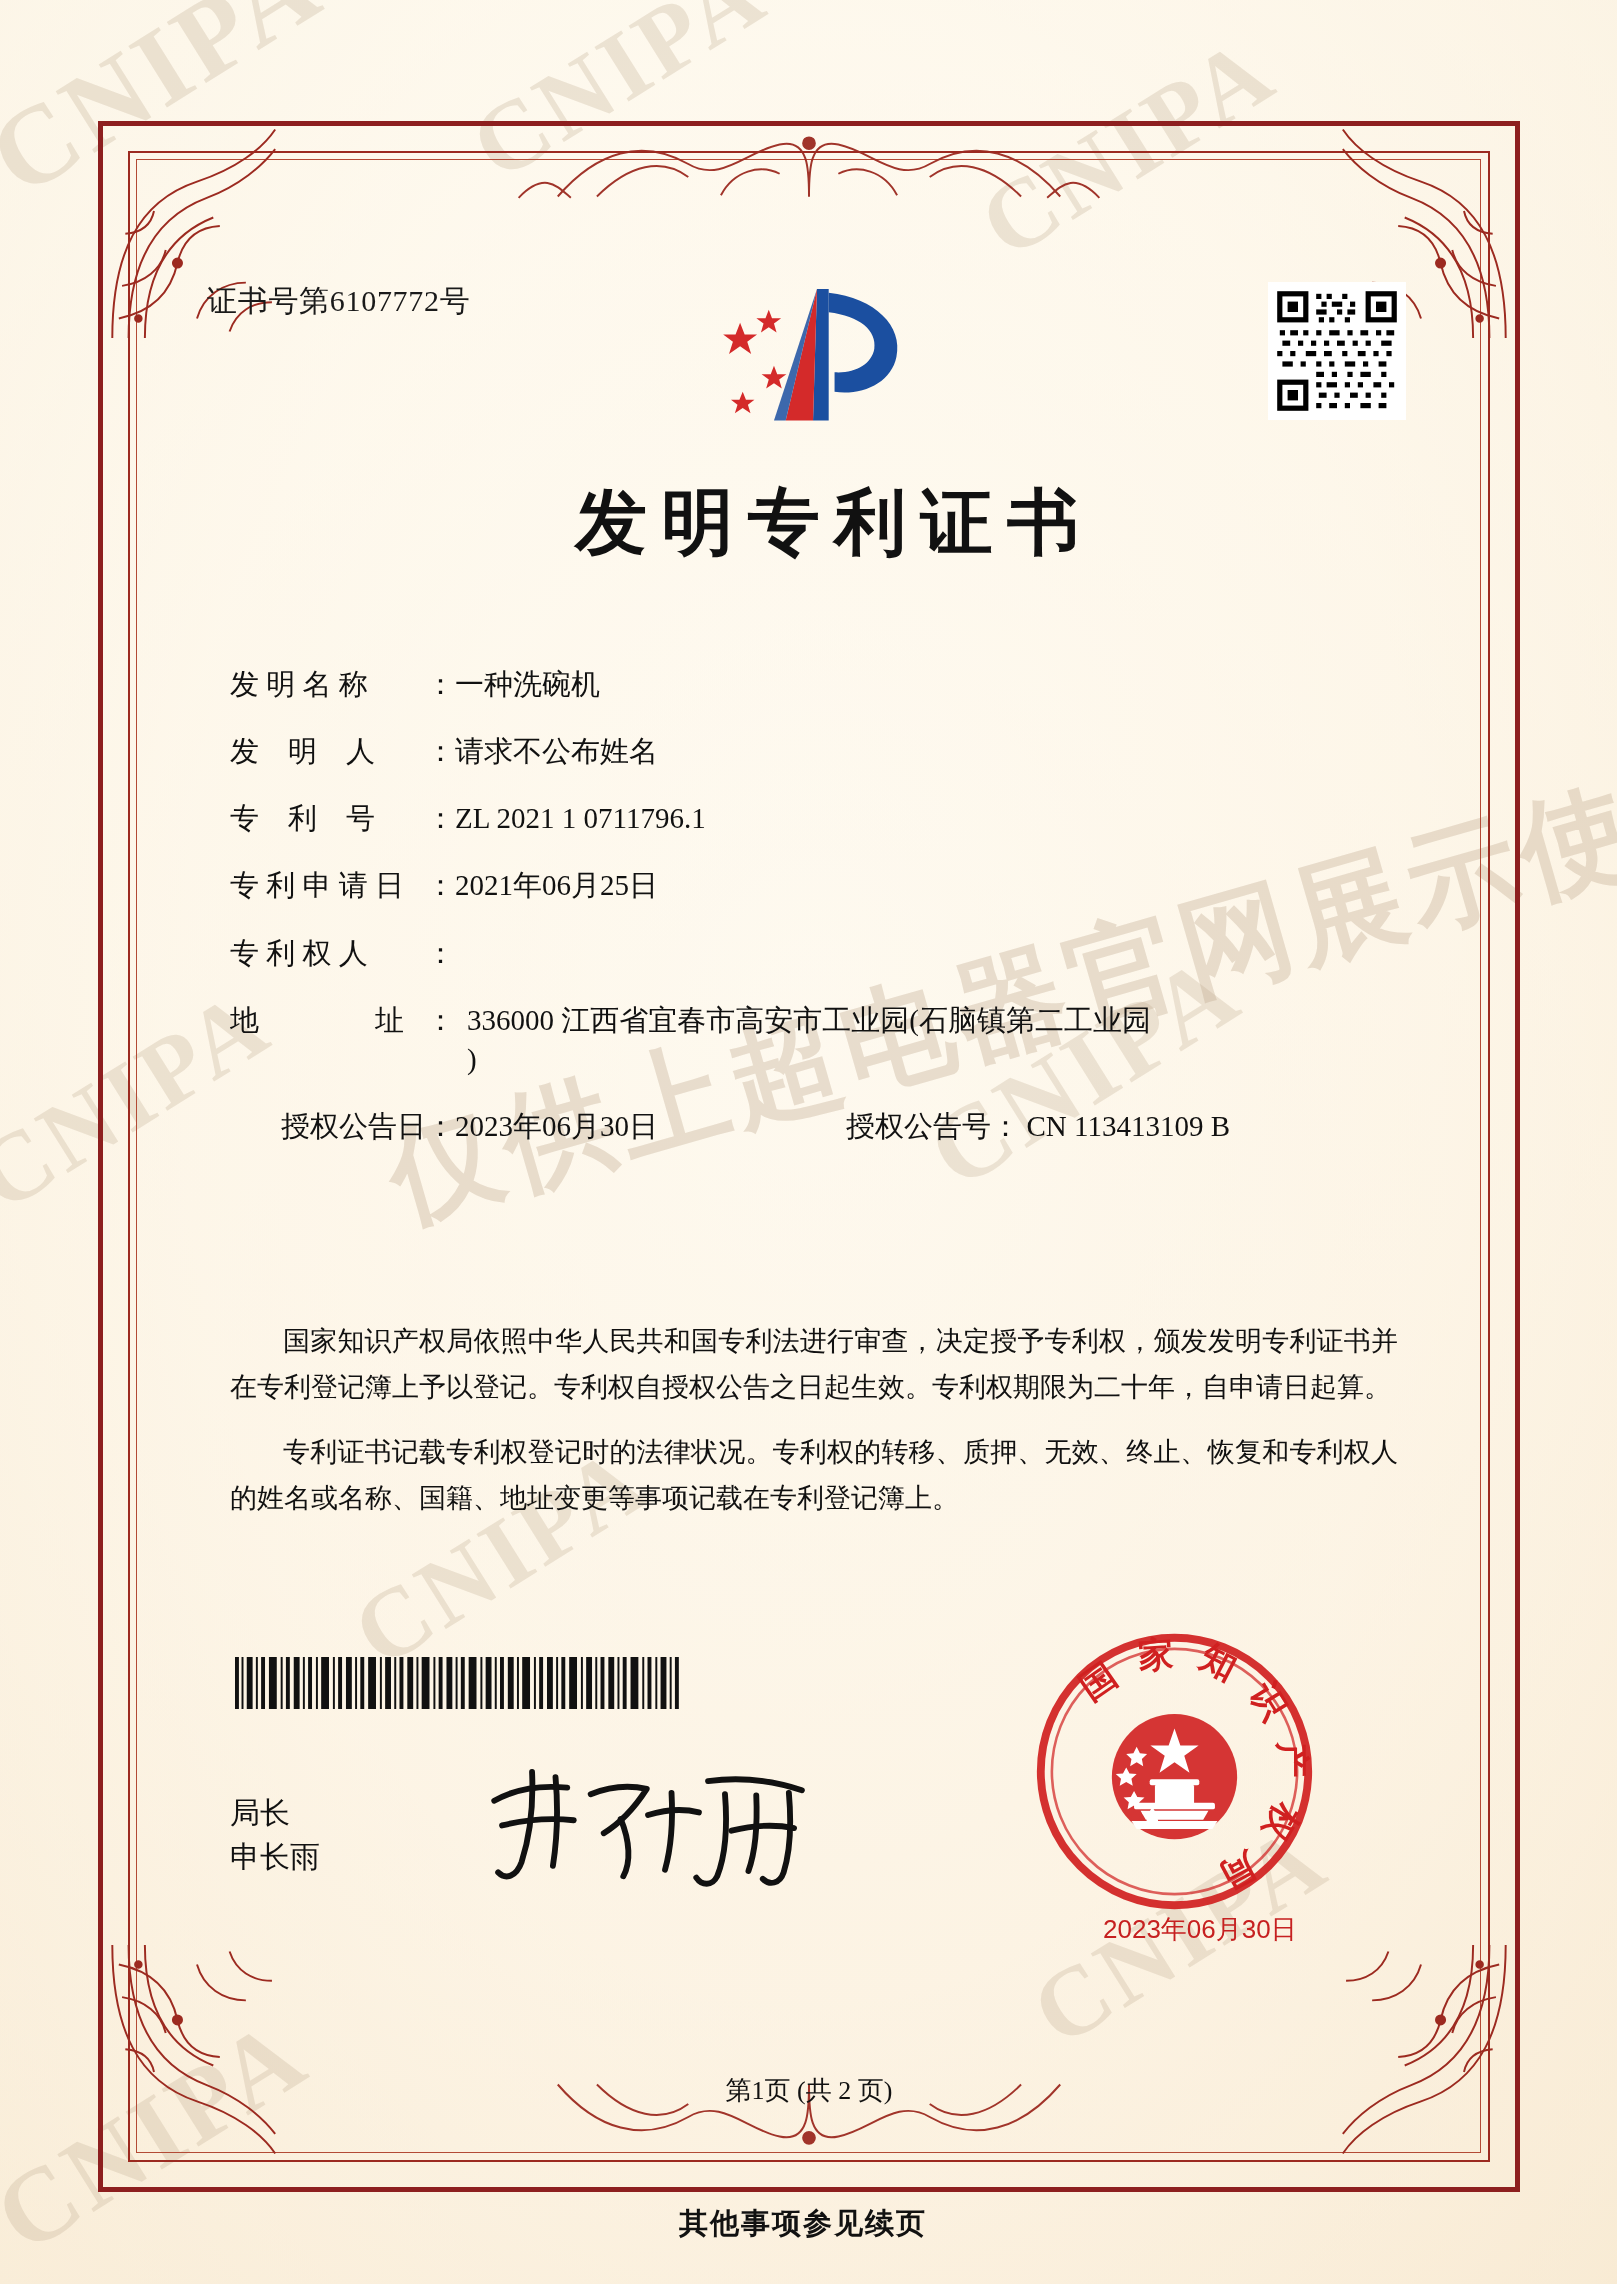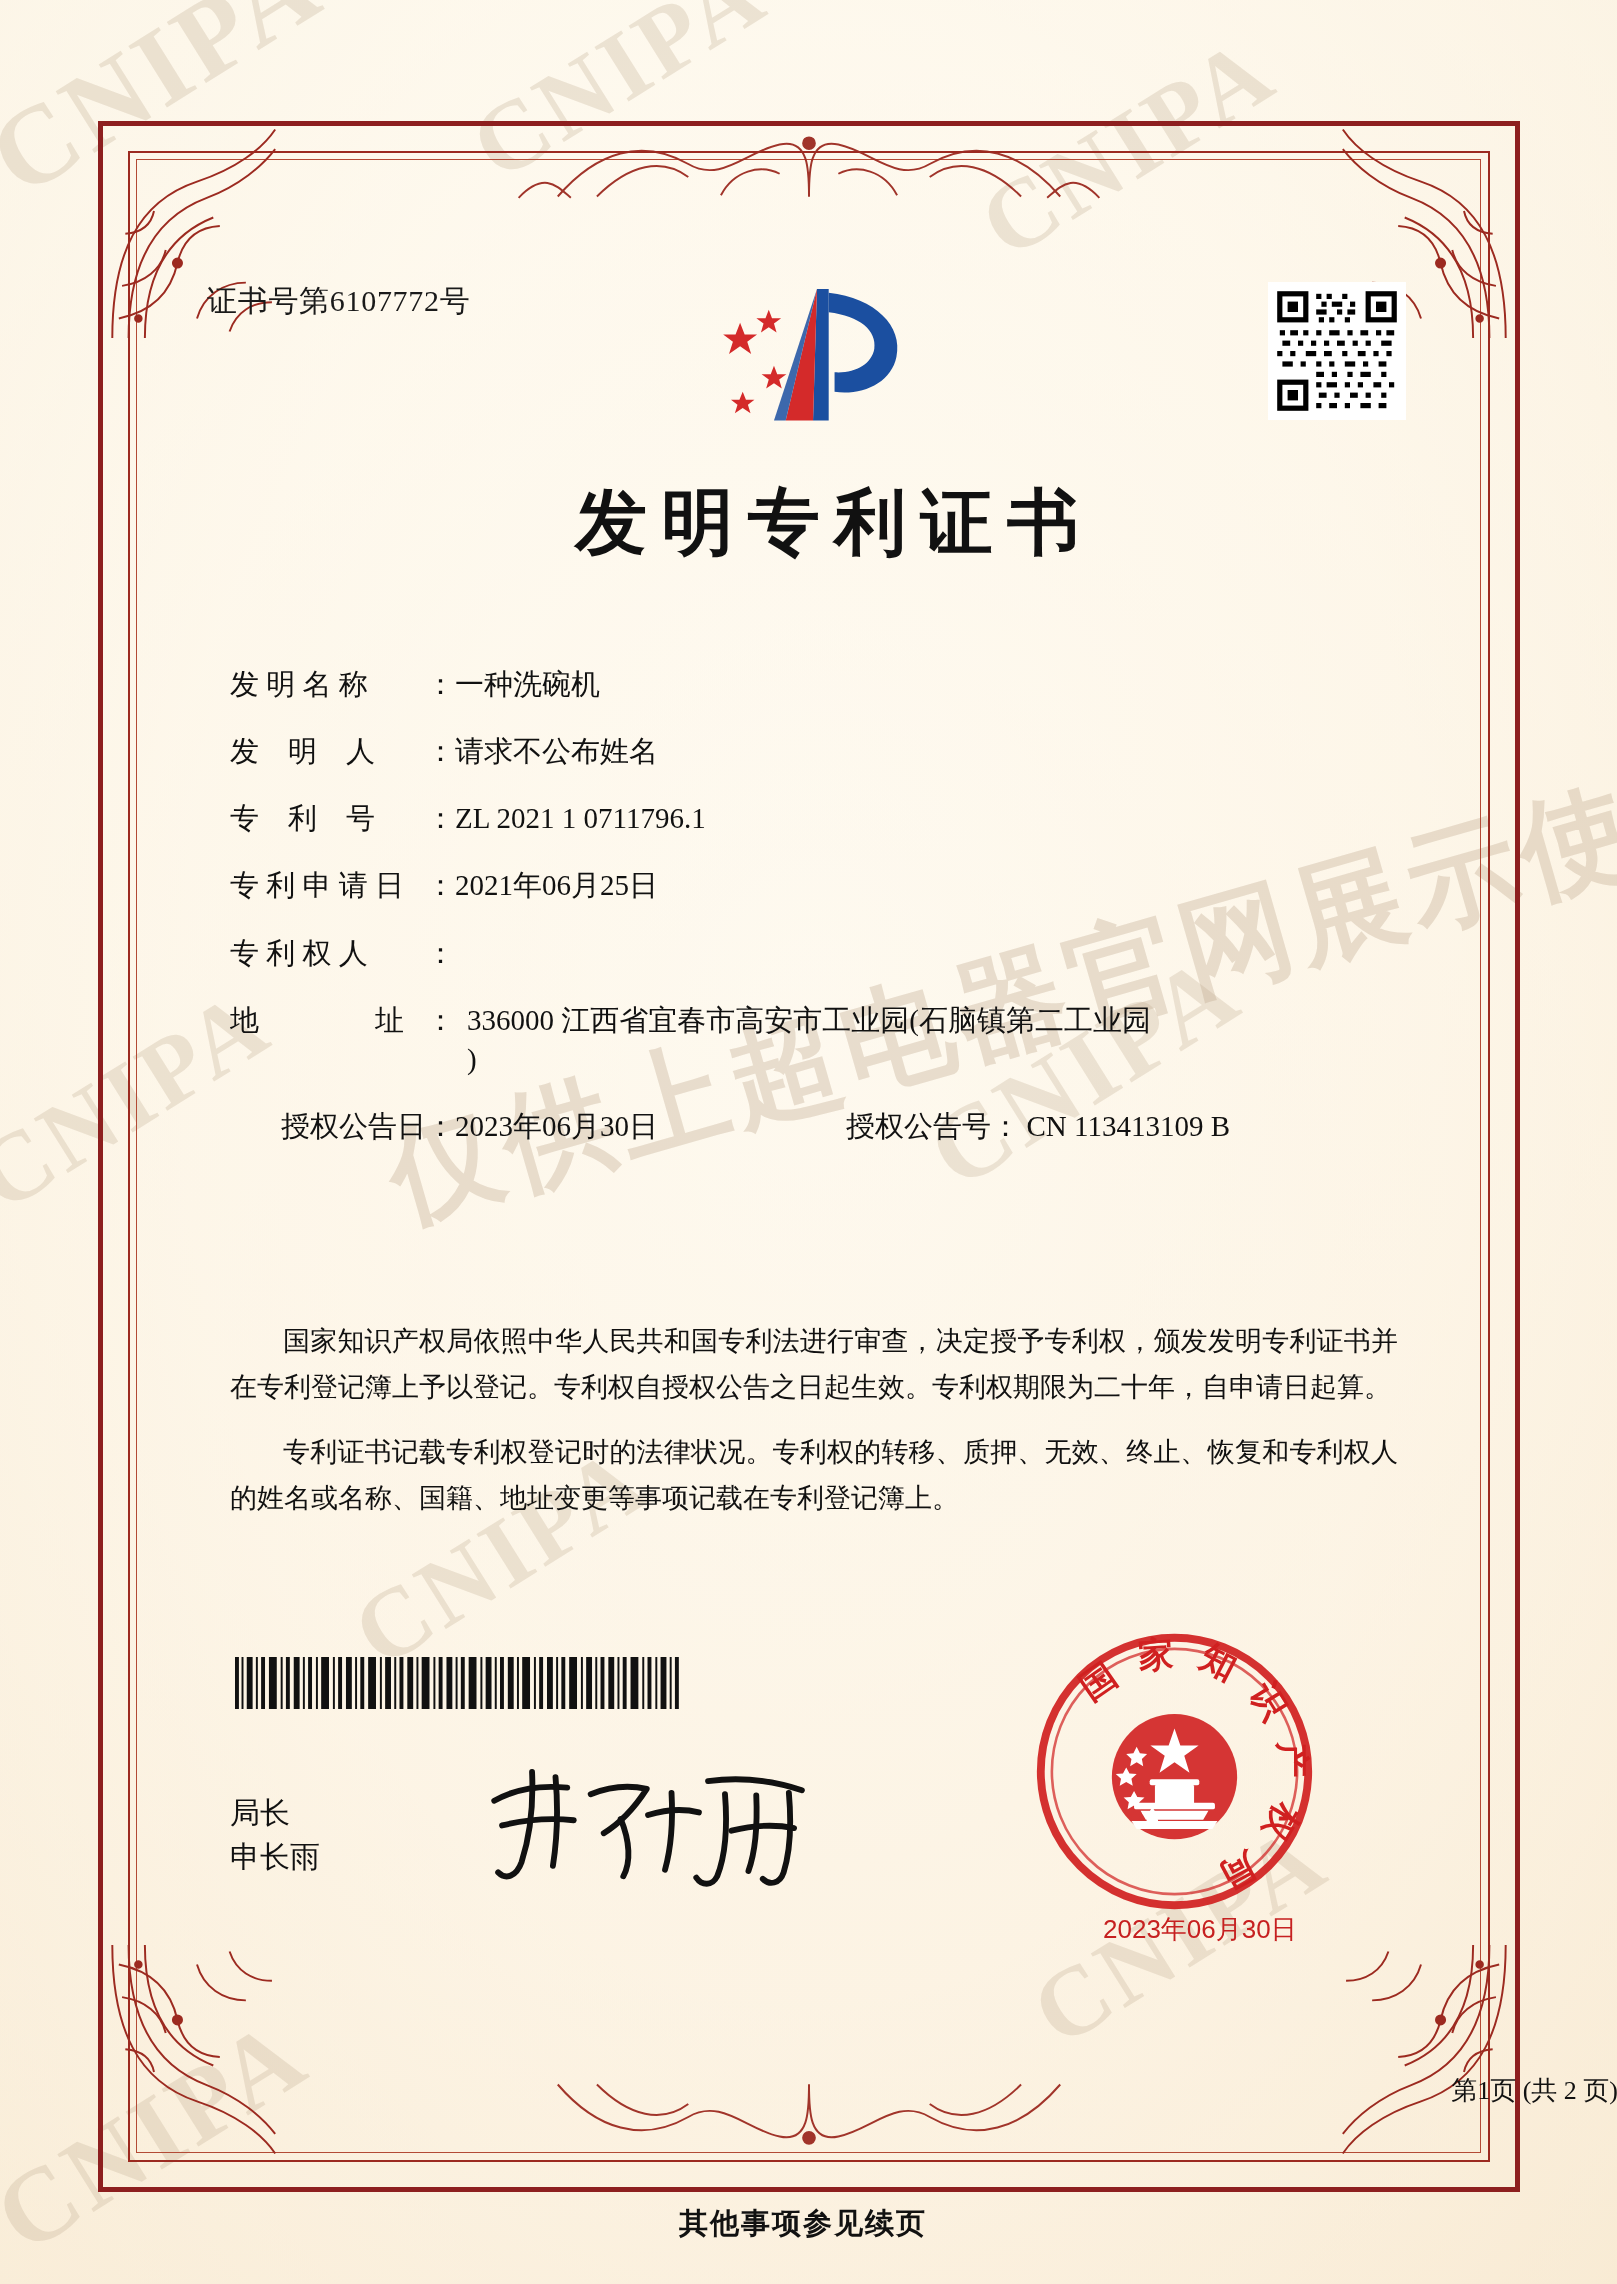--- a/index.html
+++ b/index.html
@@ -264,21 +264,21 @@
     font-family: "Liberation Sans", sans-serif;
     white-space: nowrap;
   }
 
   
   .page-num {
     position: absolute;
     left: 0;
     right: 0;
     top: 2073px;
-    text-align: right;
+    text-align: center;
     font-size: 26px;
     color: #111;
   }
   .footer-note {
     position: absolute;
     left: 0;
     right: 12px;
     top: 2204px;
     text-align: center;
     font-size: 29px;

